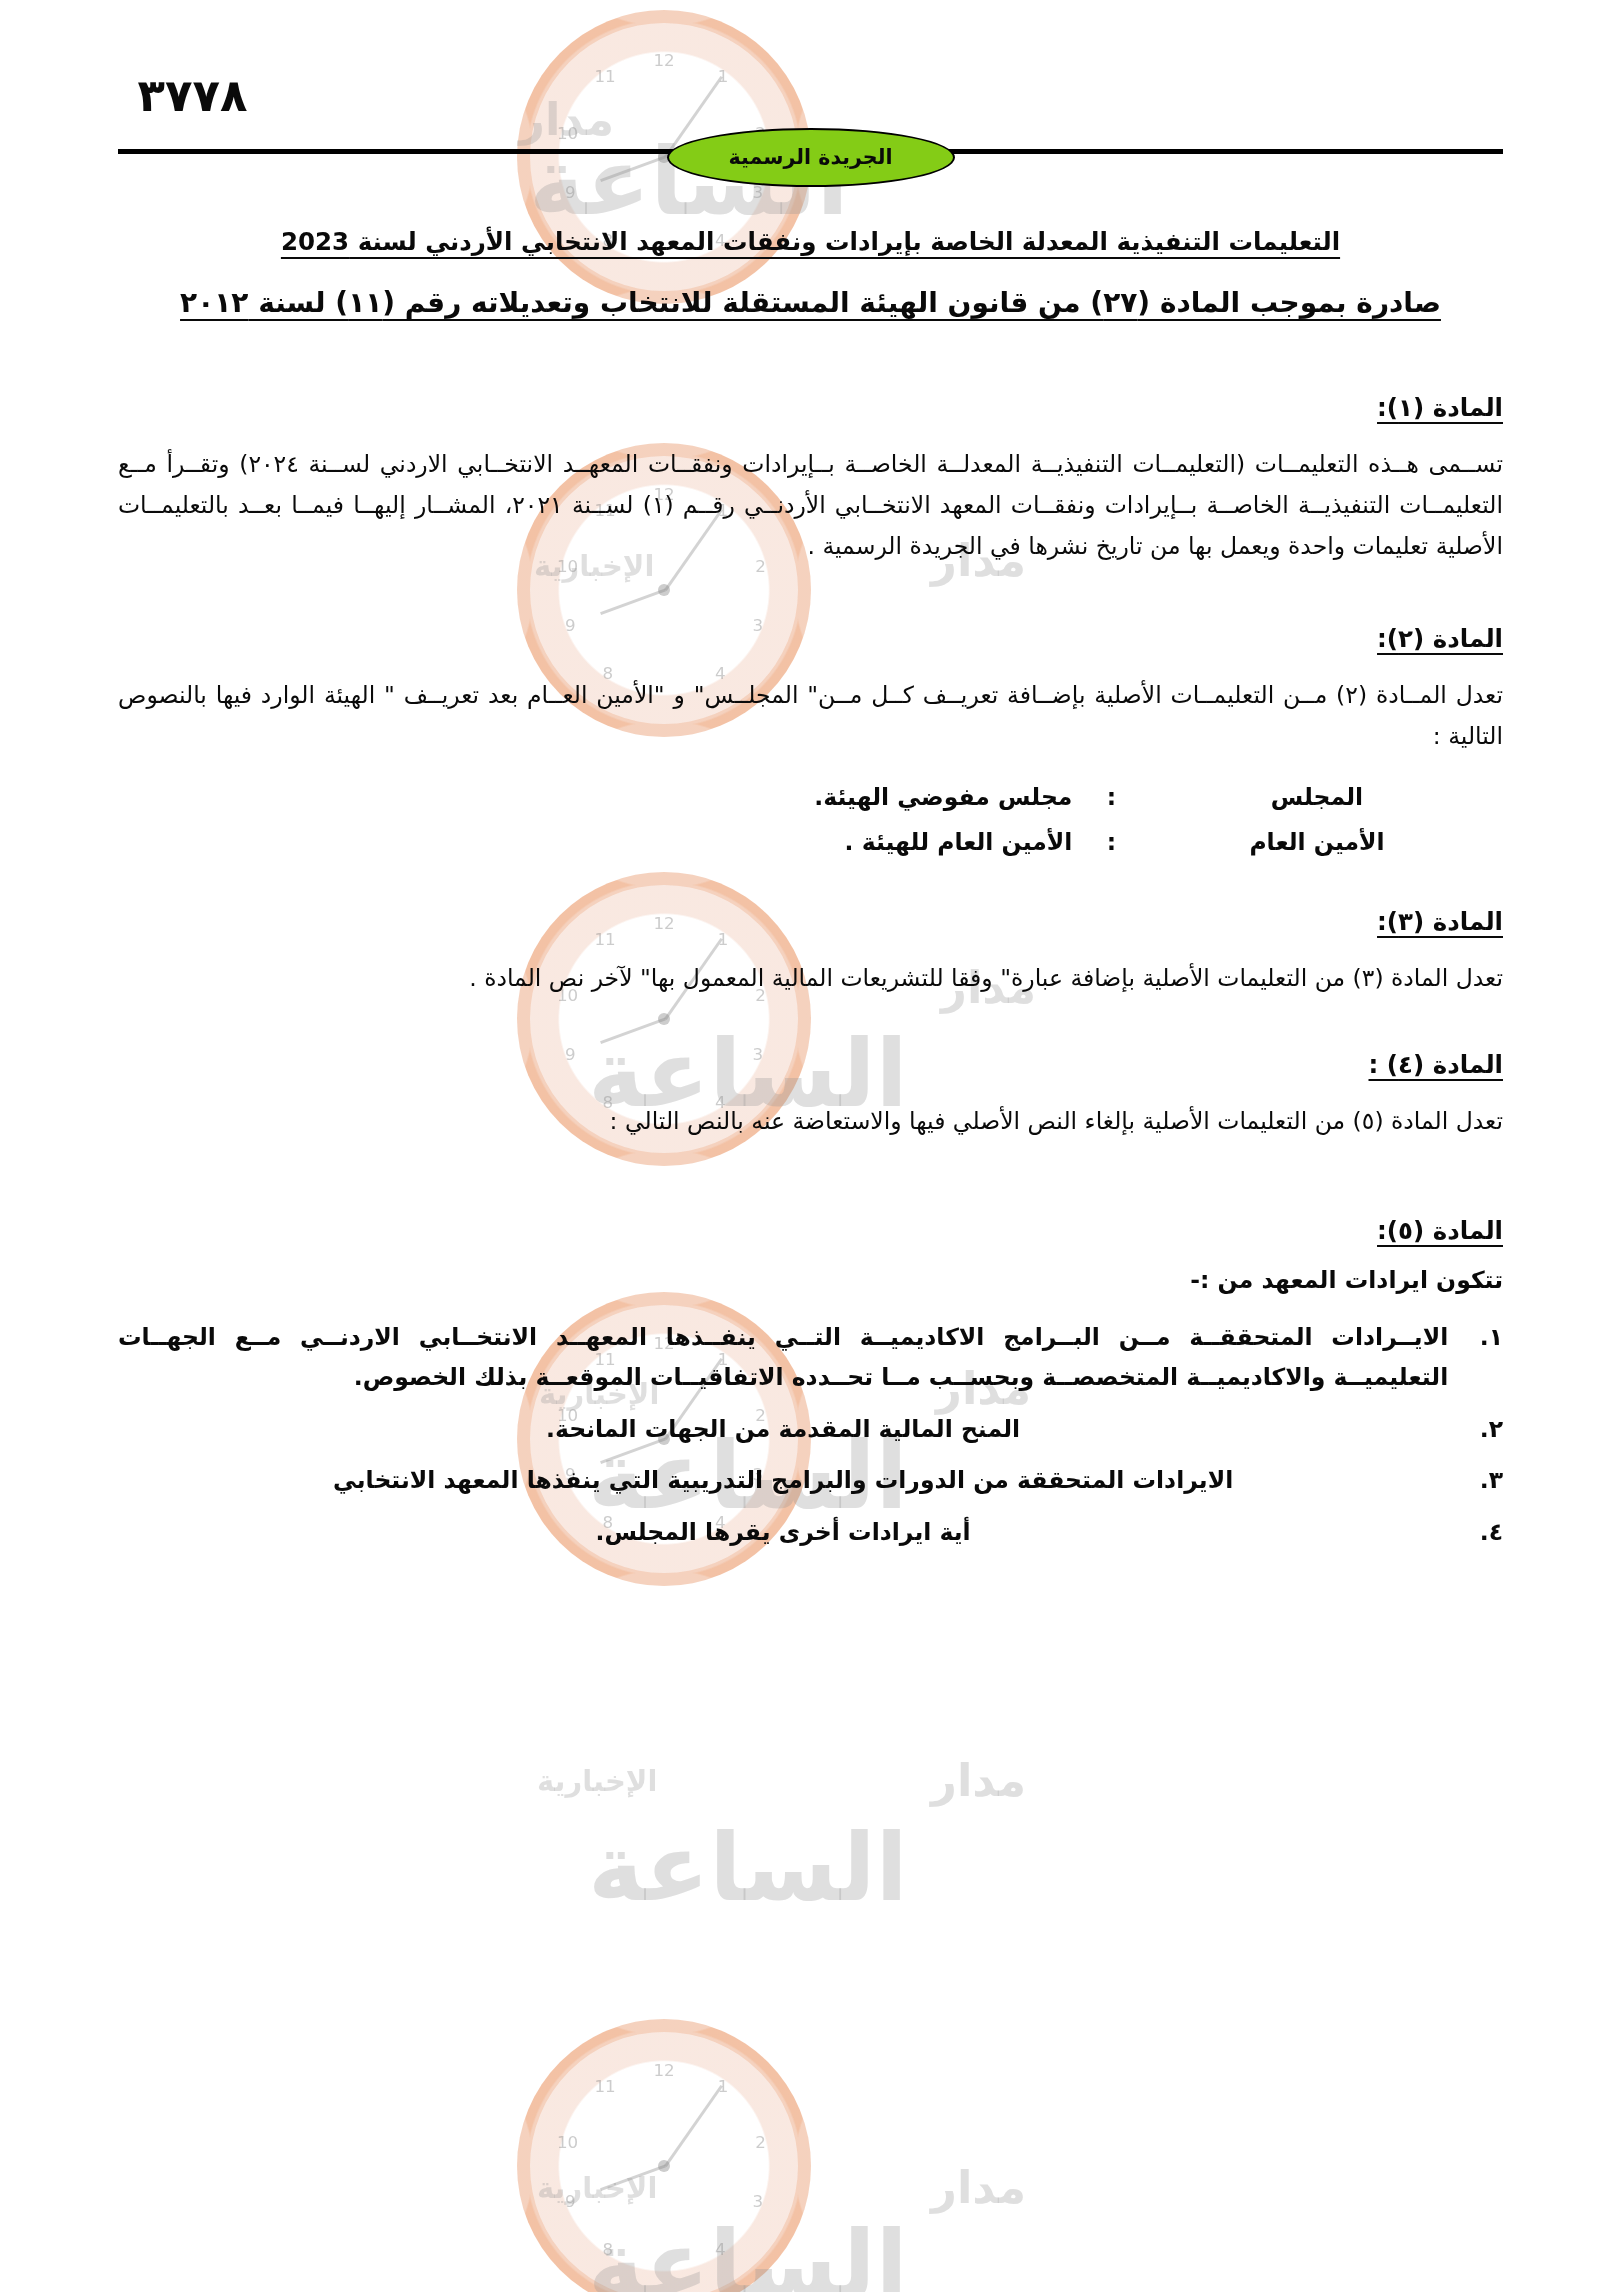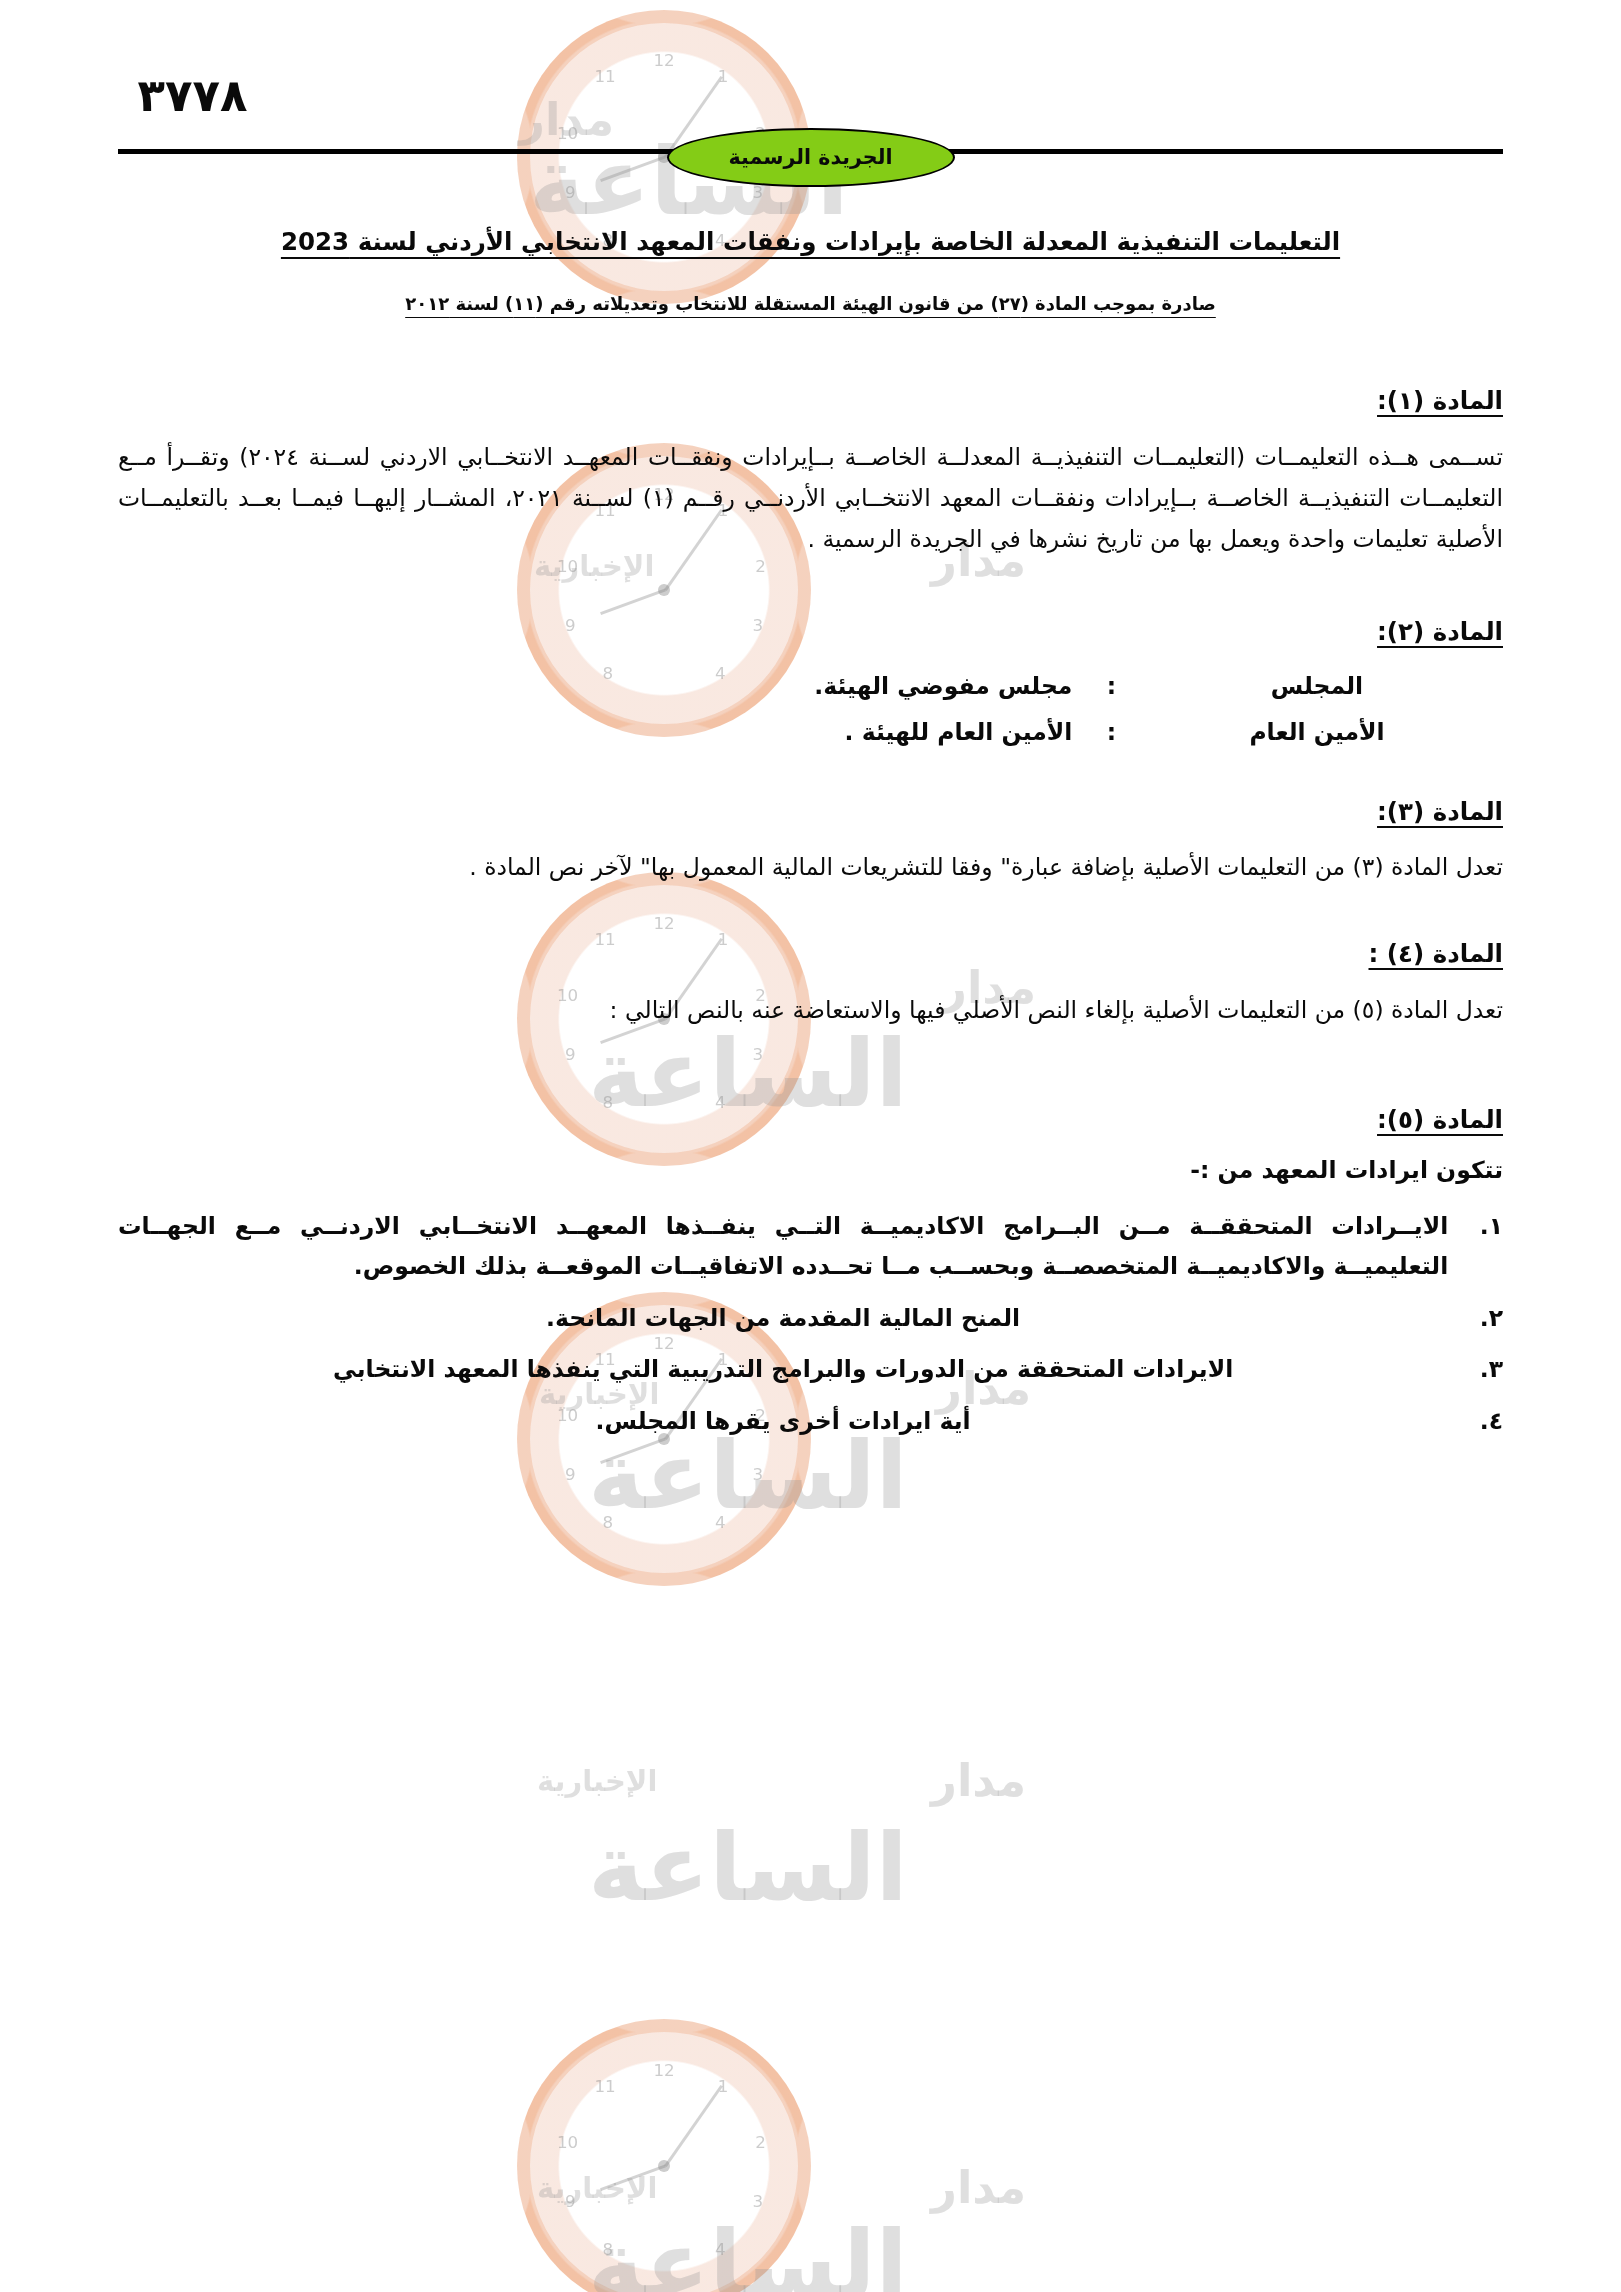--- a/index.html
+++ b/index.html
@@ -129,25 +129,25 @@
     text-align: center;
     font-size: 24.5px;
     font-weight: bold;
     text-decoration: underline;
     text-underline-offset: 6.9px;
     margin-top: 41px;
     line-height: 1.5;
   }
   .doc-subtitle {
     text-align: center;
-    font-size: 18px;
+    font-size: 28px;
     font-weight: bold;
     text-decoration: underline;
     text-underline-offset: 6.9px;
-    margin-top: 30px;
+    margin-top: 22px;
     line-height: 1.5;
   }
 
   .article {
     margin-top: 53px;
   }
   .article-heading {
     font-size: 24.5px;
     font-weight: bold;
     text-decoration: underline;
@@ -335,20 +335,21 @@
   <div class="doc-title">التعليمات التنفيذية المعدلة الخاصة بإيرادات ونفقات المعهد الانتخابي الأردني لسنة 2023</div>
   <div class="doc-subtitle">صادرة بموجب المادة (٢٧)  من قانون الهيئة المستقلة للانتخاب  وتعديلاته رقم (١١) لسنة ٢٠١٢</div>
 
   <div class="article" style="margin-top:69px;">
     <div class="article-heading">المادة (١):</div>
     <div class="article-body justify-both">تســمى هــذه التعليمــات (التعليمــات التنفيذيــة المعدلــة الخاصــة بــإيرادات ونفقــات المعهــد الانتخــابي الاردني لســنة ٢٠٢٤) وتقــرأ مــع التعليمــات التنفيذيــة الخاصــة بــإيرادات ونفقــات المعهد الانتخــابي الأردنــي رقــم (١) لســنة ٢٠٢١، المشــار إليهــا فيمــا بعــد بالتعليمــات الأصلية تعليمات واحدة ويعمل بها من تاريخ نشرها في الجريدة الرسمية  .</div>
   </div>
 
   <div class="article" style="margin-top:57px;">
     <div class="article-heading">المادة (٢):</div>
+    <div class="article-body justify-both">تعدل المــادة (٢) مــن التعليمــات الأصلية بإضــافة تعريــف كــل مــن" المجلــس"  و  "الأمين العــام بعد  تعريــف " الهيئة الوارد فيها بالنصوص التالية :</div>
     <div class="defs">
       <div class="def-row">
         <span class="def-term">المجلس</span>
         <span class="def-colon">:</span>
         <span class="def-value">مجلس مفوضي الهيئة.</span>
       </div>
       <div class="def-row">
         <span class="def-term">الأمين العام</span>
         <span class="def-colon">:</span>
         <span class="def-value">الأمين العام للهيئة .</span>

